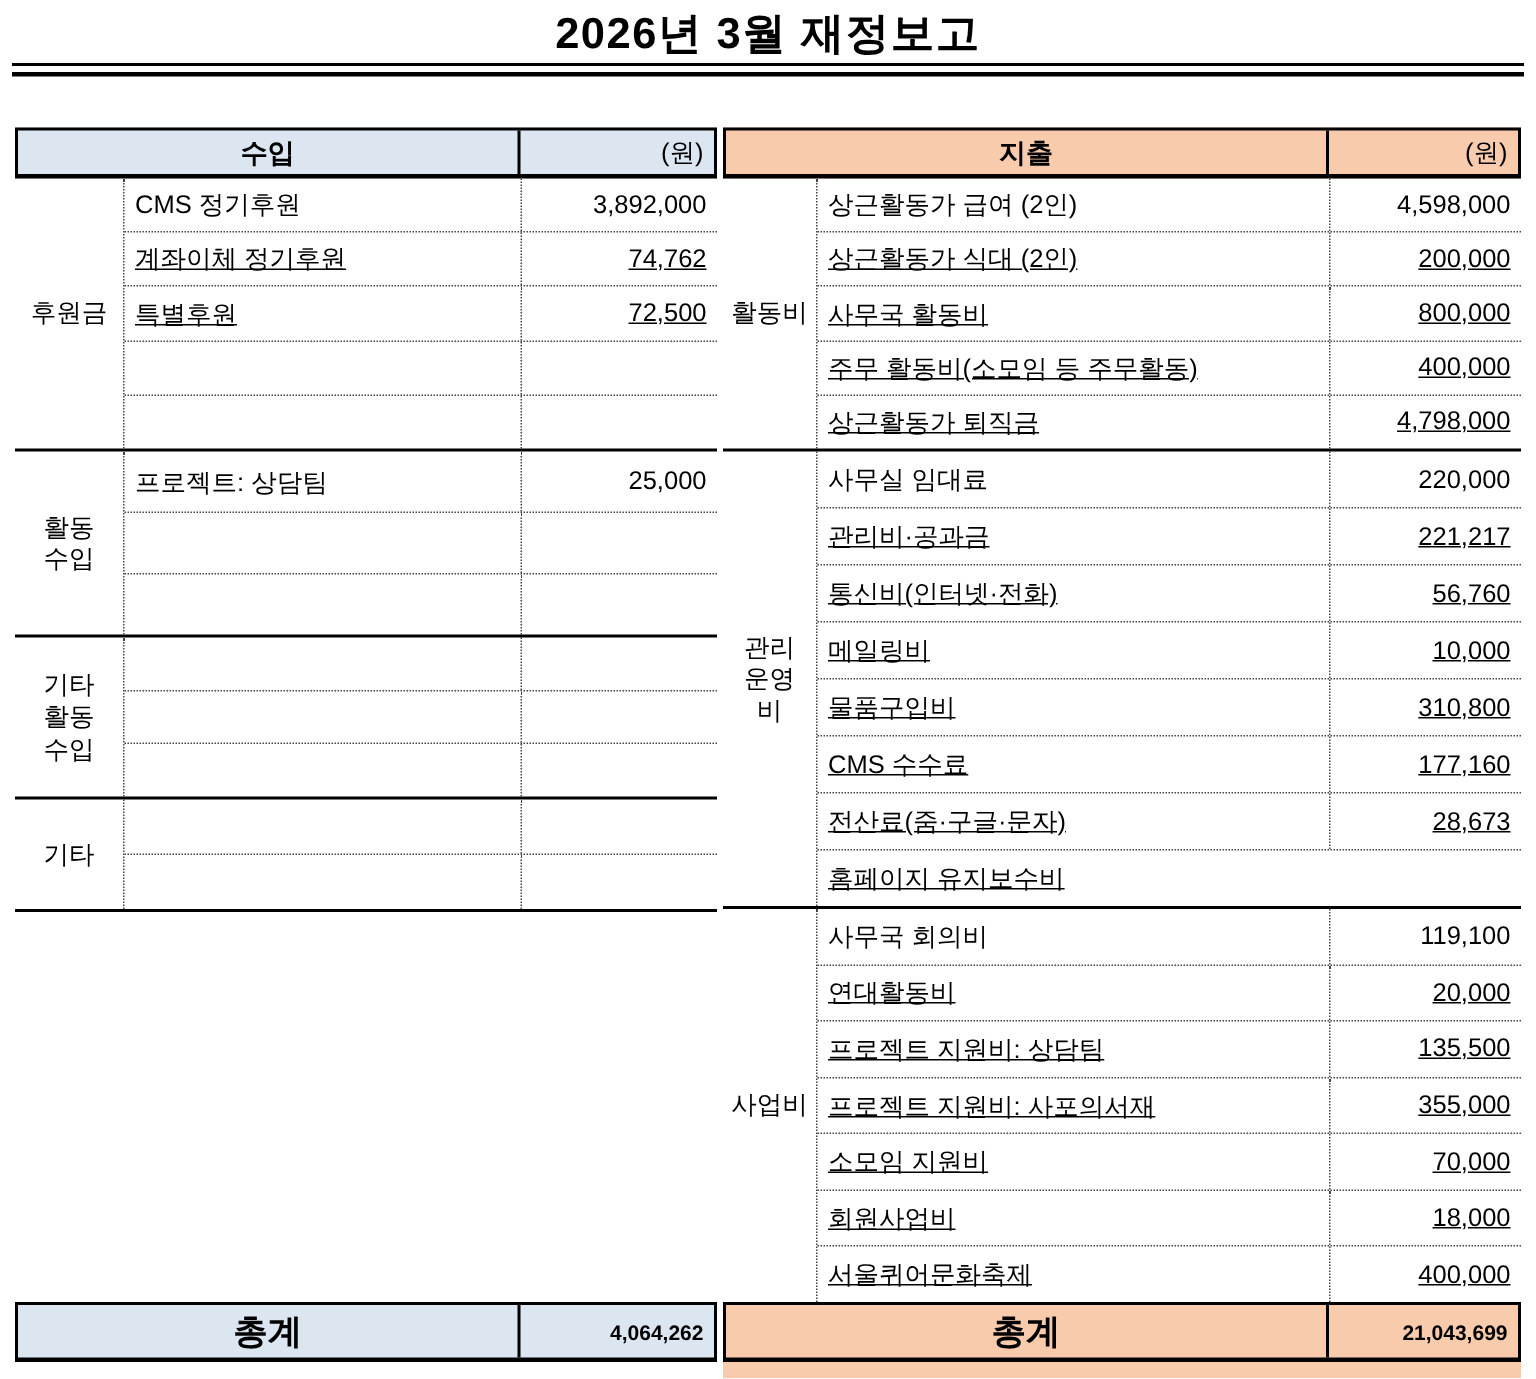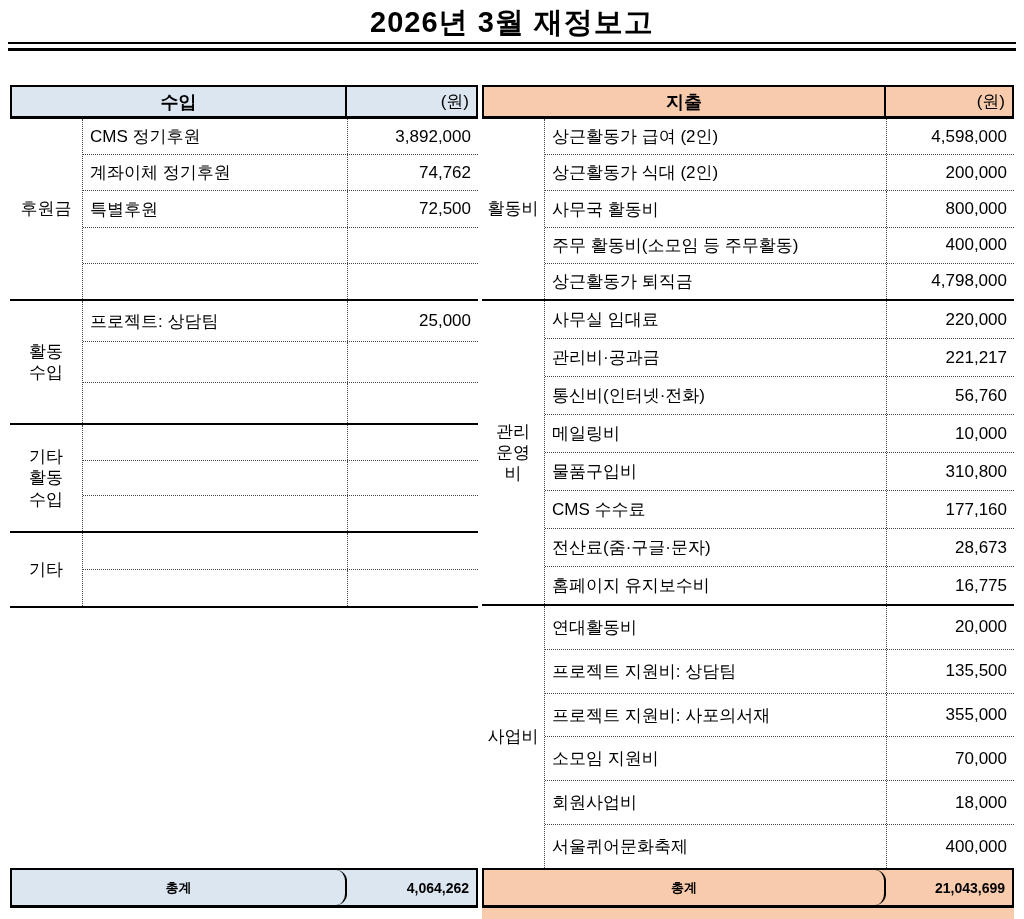--- a/index.html
+++ b/index.html
@@ -36,34 +36,34 @@
   #expense-body .group:nth-child(1) { height:182px; }
   #expense-body .group:nth-child(2) { height:305px; }
   #expense-body .group:nth-child(3) { height:262px; border-bottom:none; }
   .group-label { display:flex; align-items:center; justify-content:center; text-align:center;
                  font-size:17px; line-height:1.25; white-space:pre-line;
                  border-right:1px dotted #444; }
   #income-body  .group-label { width:73px; }
   #expense-body .group-label { width:63px; }
   .group-rows { flex:1; display:flex; flex-direction:column; min-width:0; }
   .row { flex:1; display:flex; min-height:0; }
-  .row + .row { border-top:1px dotted #444; }
+  .row + .row { border-top:1px dotted #444;text-decoration:underline; }
   .cell { display:flex; align-items:center; font-size:17px; overflow:hidden; }
   .cell.item { flex:1; padding-left:7px; white-space:nowrap; }
   .cell.amount { justify-content:flex-end; padding-right:7px; border-left:1px dotted #444; }
   #income-body  .cell.amount { width:131px; }
   #expense-body .cell.amount { width:128px; }
 
   
   .tfoot { position:absolute; top:868px; height:40px; display:flex;
            border:2px solid #000; border-bottom:3px solid #000; font-weight:bold; }
   #income-foot  { left:10px;  width:468px; background:#dce6f1; }
   #expense-foot { left:482px; width:532px; background:#f8cbad; }
   .f-main { flex:1; border-right:2px solid #000; display:flex; align-items:center;
-            justify-content:center; font-size:13px;border-radius:11px; }
+            justify-content:center; font-size:23px; }
   .f-amount { display:flex; align-items:center; justify-content:flex-end;
               padding-right:7px; font-size:14px; }
   #income-foot  .f-amount { width:129px; }
   #expense-foot .f-amount { width:126px; }
 
   .orange-strip { position:absolute; left:482px; top:908px; width:532px; height:11px;
                   background:#f8cbad; }
 </style>
 </head>
 <body>
@@ -215,27 +215,30 @@
         <div class="row">
             <div class="cell item">CMS 수수료</div>
             <div class="cell amount">177,160</div>
           </div>
         <div class="row">
             <div class="cell item">전산료(줌·구글·문자)</div>
             <div class="cell amount">28,673</div>
           </div>
         <div class="row">
             <div class="cell item">홈페이지 유지보수비</div>
-            <div class="cell amount">16,775</div>
           </div>
       </div>
     </div>
     <div class="group">
       <div class="group-label">사업비</div>
       <div class="group-rows">
+        <div class="row">
+            <div class="cell item">사무국 회의비</div>
+            <div class="cell amount">119,100</div>
+          </div>
         <div class="row">
             <div class="cell item">연대활동비</div>
             <div class="cell amount">20,000</div>
           </div>
         <div class="row">
             <div class="cell item">프로젝트 지원비: 상담팀</div>
             <div class="cell amount">135,500</div>
           </div>
         <div class="row">
             <div class="cell item">프로젝트 지원비: 사포의서재</div>

